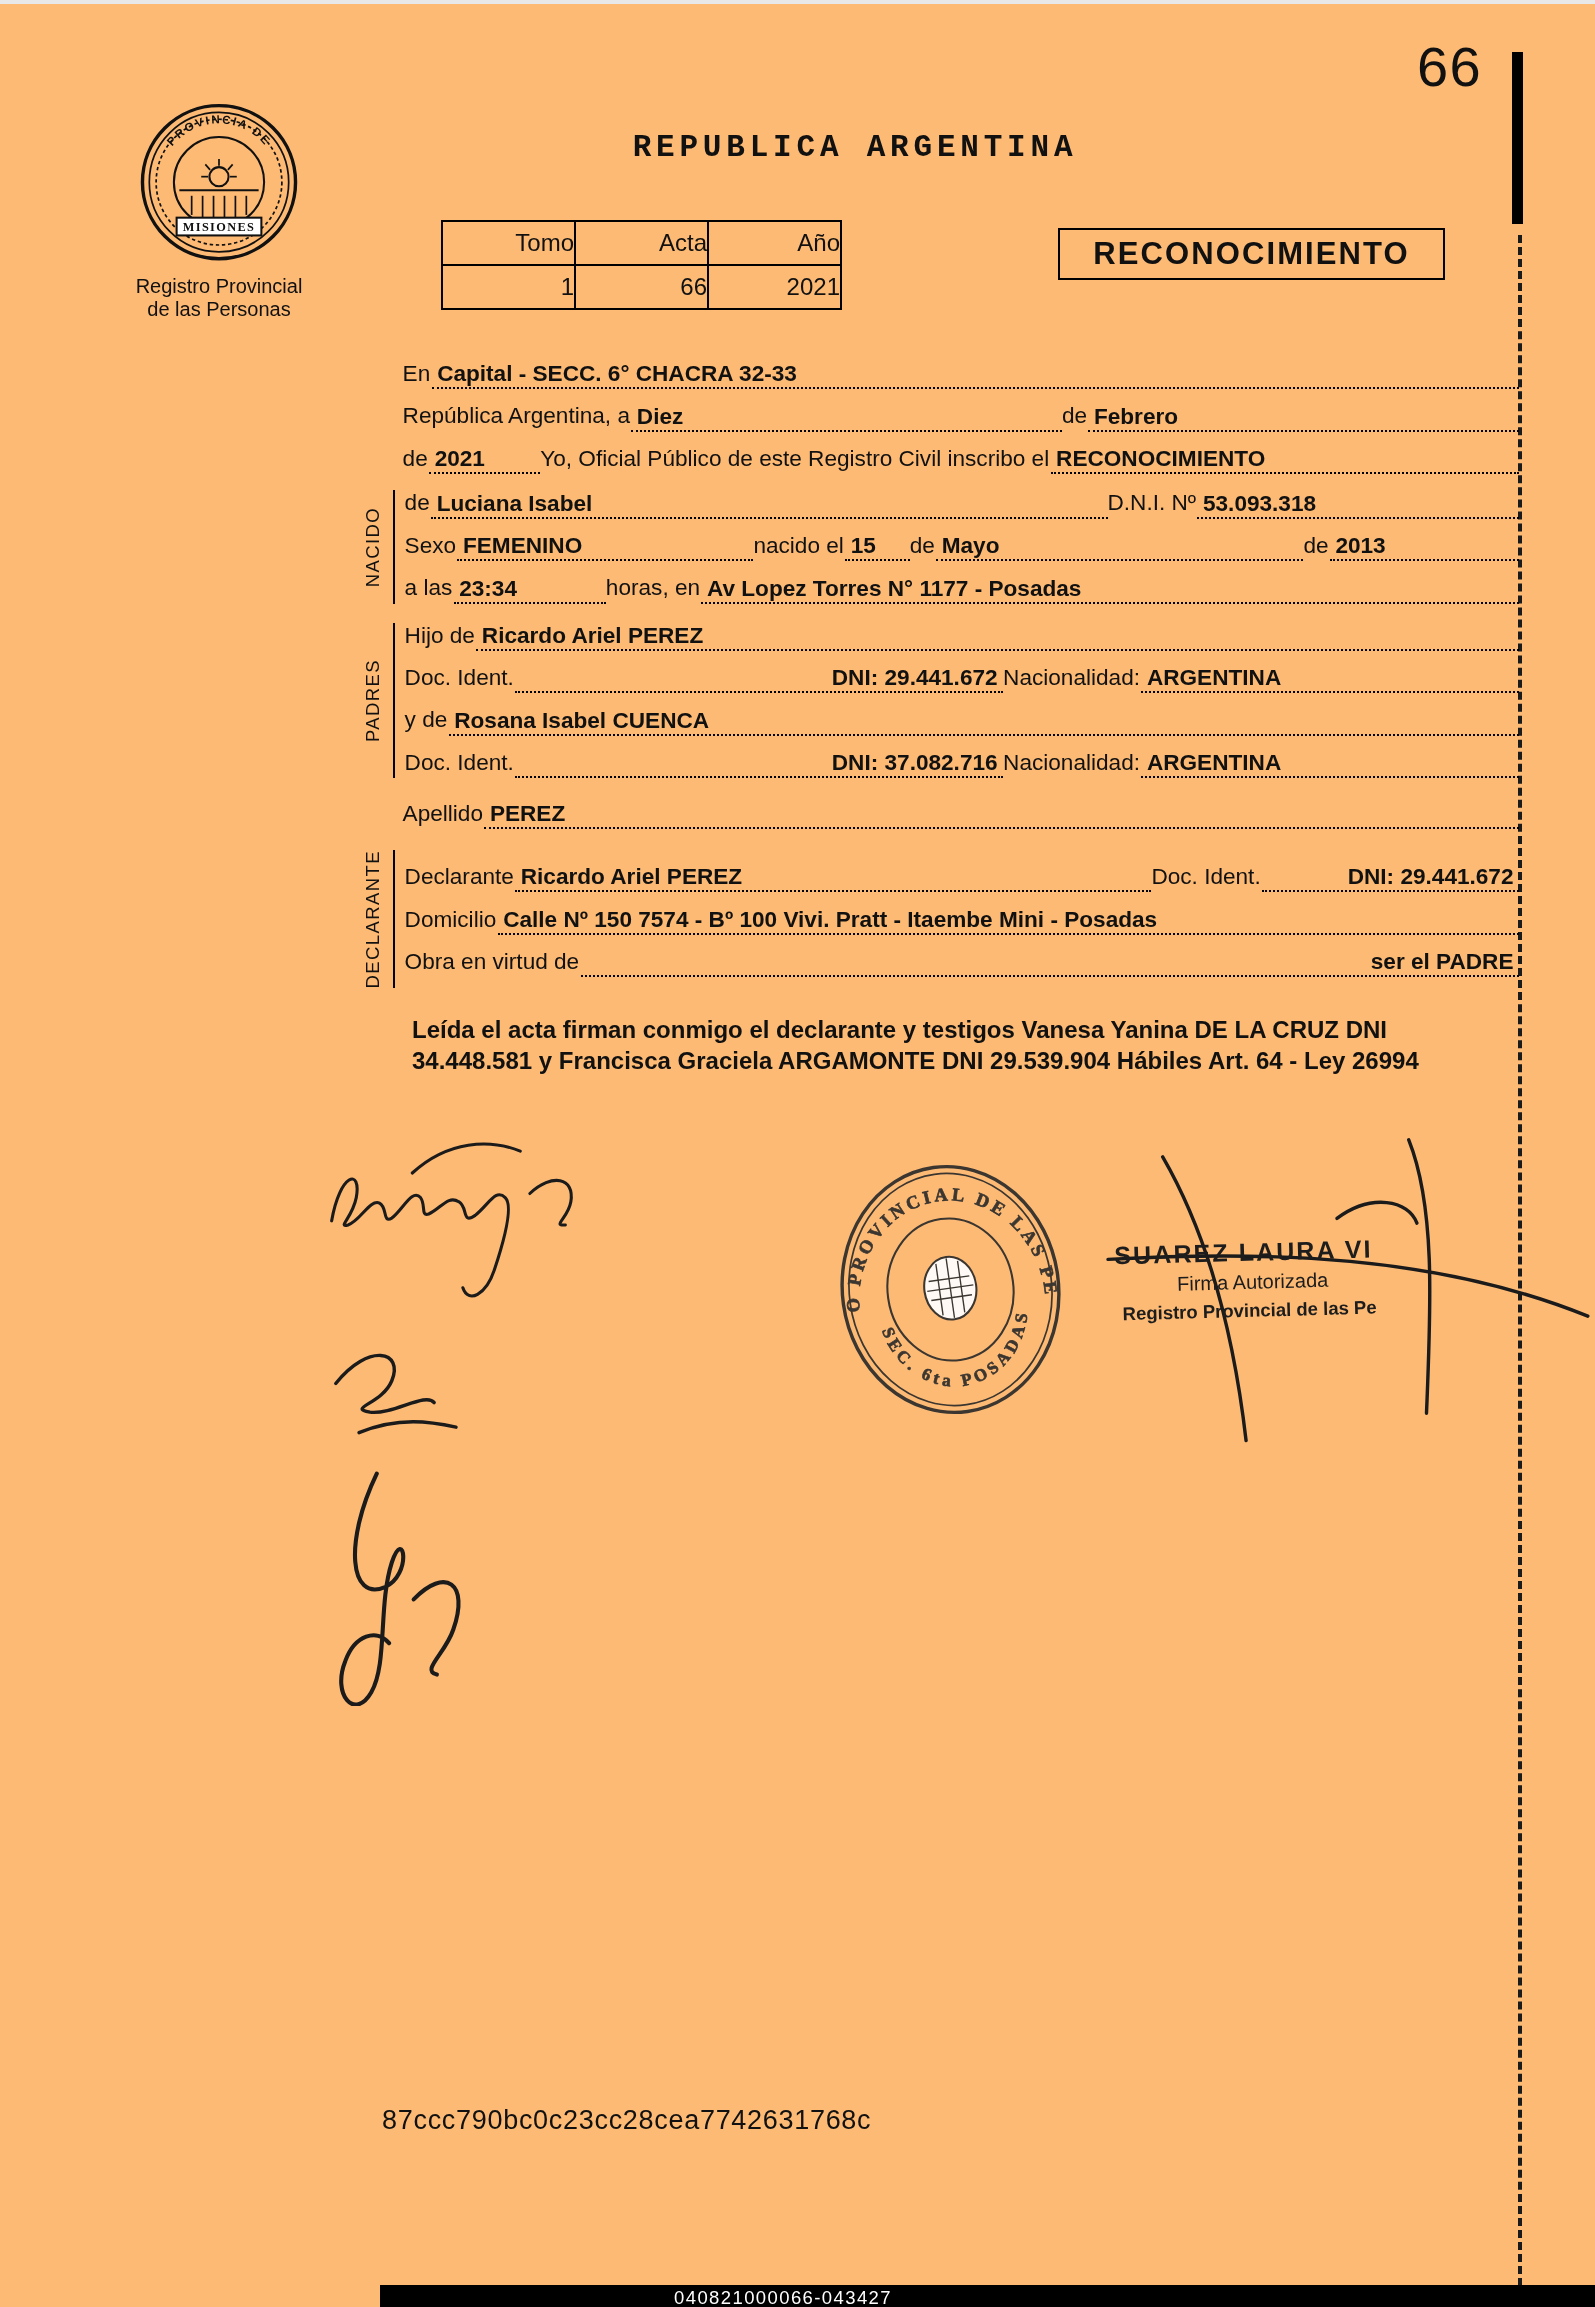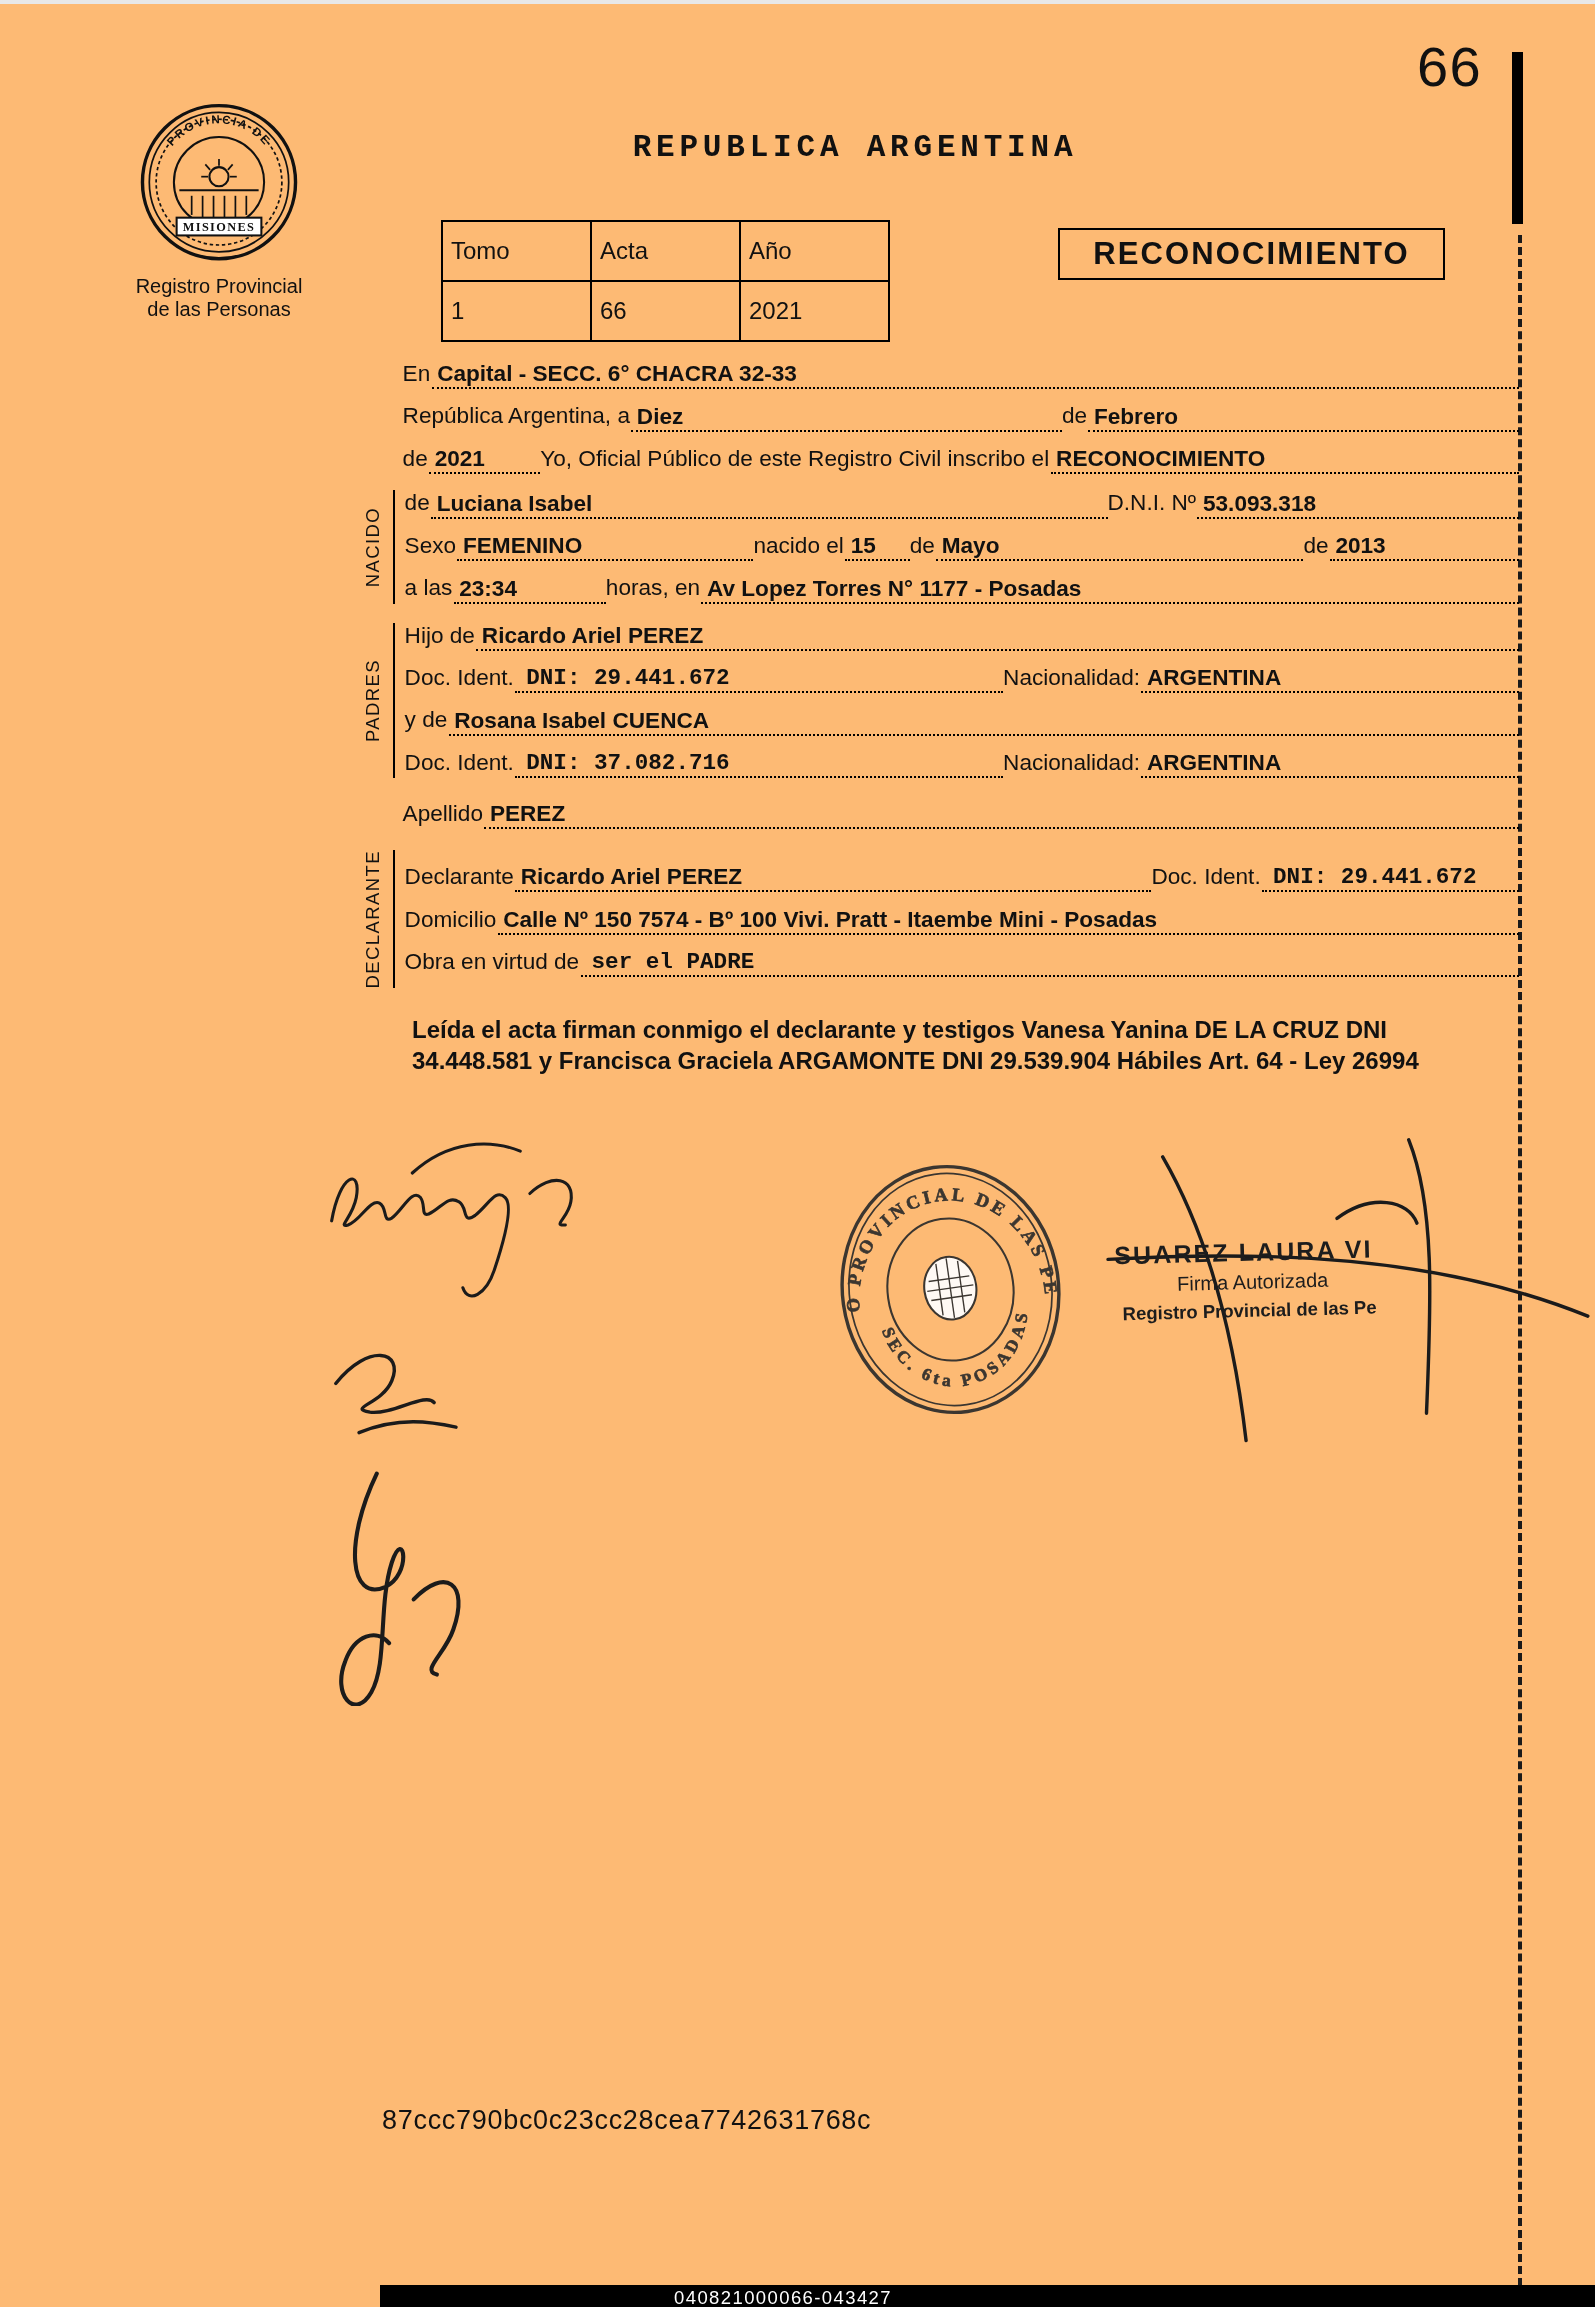--- a/index.html
+++ b/index.html
@@ -14,38 +14,38 @@
   
   .logo-wrap{position:absolute;left:103px;top:96px;width:232px;text-align:center;}
   .logo-caption{font-size:20px;line-height:1.15;margin-top:5.5px;color:#111;text-align:center;}
 
   
   .doc-title{position:absolute;left:479px;top:126px;width:752px;text-align:center;
              font-family:"Liberation Mono",monospace;font-weight:bold;font-size:31px;letter-spacing:4.8px;}
 
   
   .acta-table{position:absolute;left:441px;top:216px;border-collapse:collapse;}
-  .acta-table td{border:2.7px solid #000;width:131px;height:42px;text-align:left;font-size:24px;padding:8px;}
+  .acta-table td{border:2.7px solid #000;width:131px;height:42px;text-align:right;font-size:24px;padding:0;}
 
   
   .type-box{position:absolute;left:1058px;top:224px;width:383px;height:48px;border:2.7px solid #000;
             display:flex;align-items:center;justify-content:center;font-size:31px;letter-spacing:2.1px;font-weight:700;}
 
   
   .form{position:absolute;left:352px;top:357px;width:1167px;font-size:22.6px;}
   .group{display:flex;}
   .side{width:41px;display:flex;align-items:center;justify-content:center;flex:none;}
   .side.ruled{border-right:2.7px solid #000;}
   .vlabel{writing-mode:vertical-rl;transform:rotate(180deg);font-size:18.5px;letter-spacing:1.4px;white-space:nowrap;}
   .content{flex:1;padding-left:9.6px;min-width:0;}
   .line{display:flex;align-items:flex-end;margin-top:14.4px;}
   .t{white-space:nowrap;padding:0 1.4px 2.1px 0;}
   .f{flex-grow:var(--g,1);flex-basis:0;border-bottom:2.7px dotted #000;
      font-weight:bold;white-space:nowrap;padding:0 5.5px 0px;min-width:27px;}
-  .f.left{text-align:left;padding-left:11px;font-family:Liberation Mono, monospace;}
+  .f.left{text-align:right;padding-left:11px;}
   .mt-nacido{margin-top:16.4px;}
   .mt-padres{margin-top:19px;}
   .mt-apellido{margin-top:23px;}
   .mt-declarante{margin-top:20.5px;}
 
   .closing{margin-top:26px;margin-left:60px;width:1091px;font-weight:bold;font-size:24px;line-height:1.3;}
 
   
   .sig-svg{position:absolute;left:311px;top:1087px;}
   .seal-svg{position:absolute;left:800px;top:1128px;opacity:.92;}

